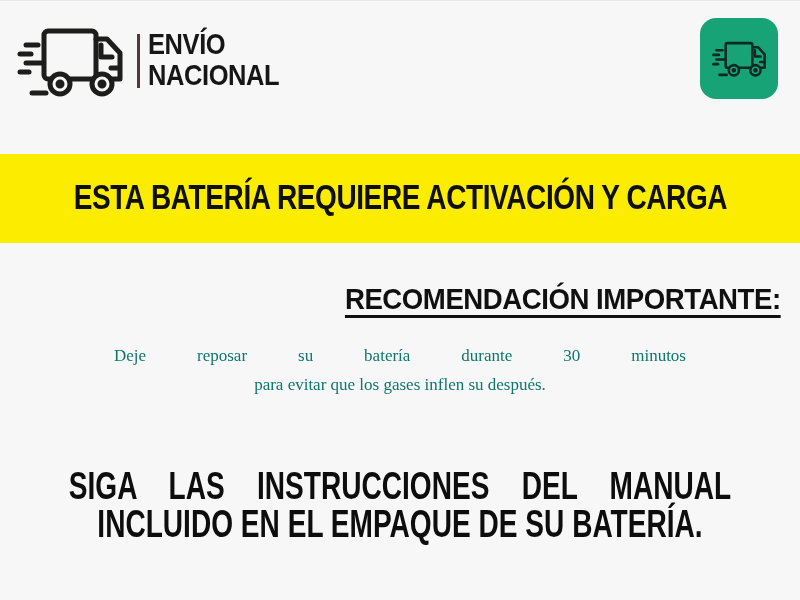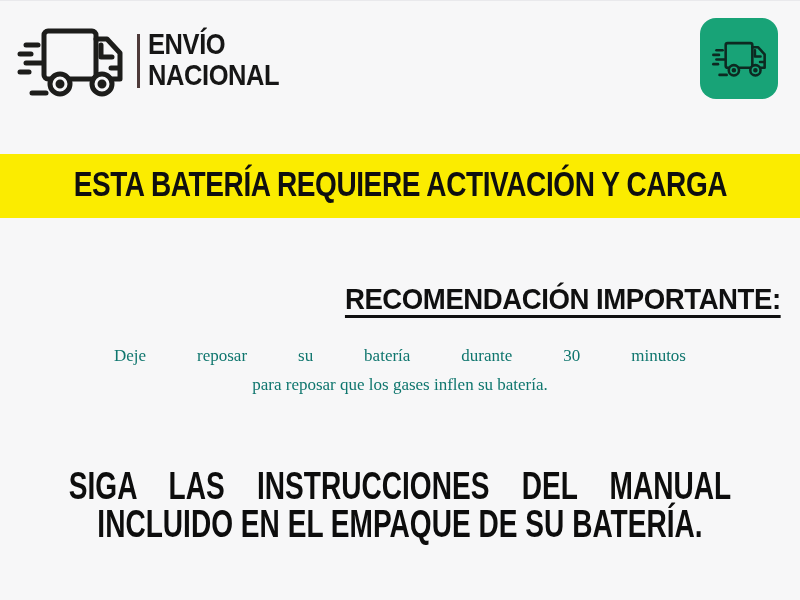--- a/index.html
+++ b/index.html
@@ -55,21 +55,21 @@
   .badge-truck {
     width: 58px; height: 40px;
     color: #0d2921;
     --bg: #18a377;
   }
 
   
   .banner {
     position: absolute;
     left: 0; top: 153px;
-    width: 800px; height: 64px;
+    width: 800px; height: 89px;
     background: #fbec00;
     display: flex;
     align-items: center;
     justify-content: center;
   }
   .banner-text {
     font-size: 35px;
     font-weight: bold;
     color: #0f0f0f;
     white-space: nowrap;
@@ -172,21 +172,21 @@
 
   <div class="banner">
     <div class="banner-text">ESTA BATERÍA REQUIERE ACTIVACIÓN Y CARGA</div>
   </div>
 
   <div class="rec-heading-row">
     <span class="rec-heading">RECOMENDACIÓN IMPORTANTE:</span>
   </div>
   <div class="rec-body">
     <div class="rec-line-justify">Deje reposar su batería durante 30 minutos</div>
-    <div class="rec-line-center">para reposar que los gases inflen su batería.</div>
+    <div class="rec-line-center">para evitar que los gases inflen su después.</div>
   </div>
 
   <div class="manual-notice">
     <div class="manual-line-1">SIGA LAS INSTRUCCIONES DEL MANUAL</div>
     <div class="manual-line-2">INCLUIDO EN EL EMPAQUE DE SU BATERÍA.</div>
   </div>
 
 </div>
 
 </body></html>

